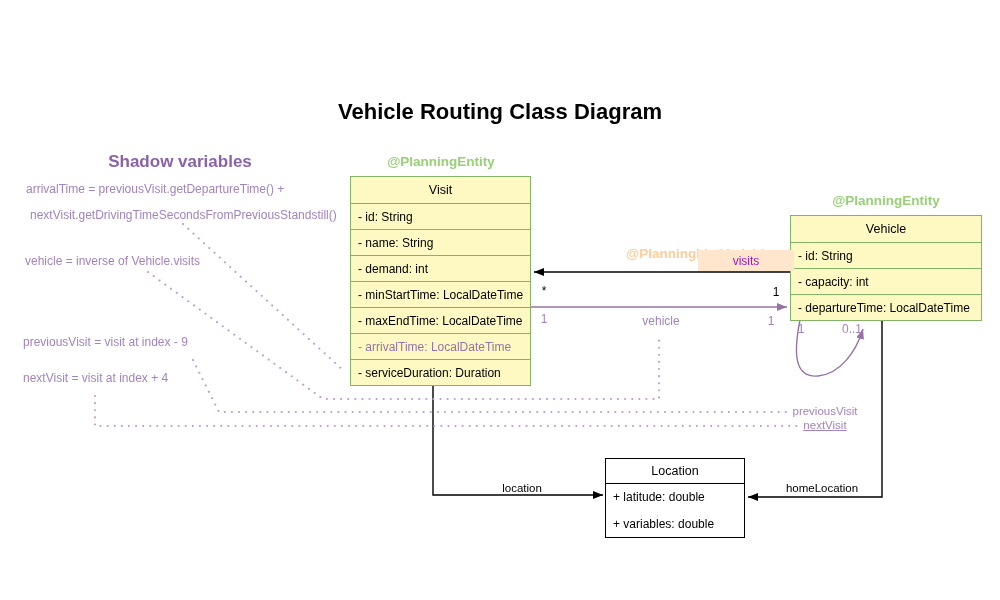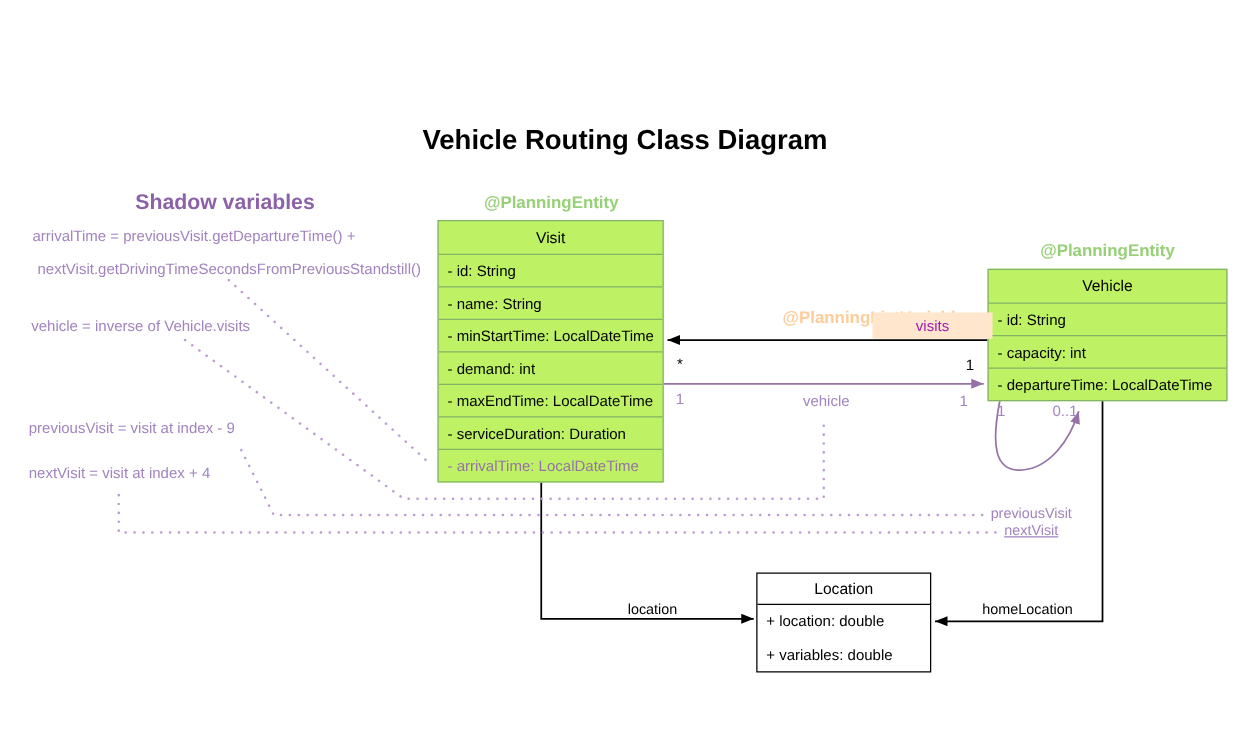--- a/index.html
+++ b/index.html
@@ -31,21 +31,21 @@
   
   .uml-class { position:absolute; }
   .uml-class .cls-header {
     display:flex; align-items:center; justify-content:center;
     font-size:12.5px;
   }
   .uml-class .cls-row {
     display:flex; align-items:center;
     font-size:12px; padding-left:7px; white-space:nowrap;
   }
-  .uml-green { background:#bef264; border:1px solid #82b366; }
+  .uml-green { background:#fef9c3; border:1px solid #82b366; }
   .uml-green .cls-header { height:26px; border-bottom:0; }
   .uml-green .cls-row { height:26px; border-top:1px solid #82b366; }
   .uml-plain { background:#ffffff; border:1px solid #000000; }
   .uml-plain .cls-header { height:24px; }
   .uml-plain .cls-row { height:27px; border-top:1px solid #000000; }
   .uml-plain .cls-row + .cls-row { border-top:0; }
   .shadow-attr { color:#9673a6; }
   
   .edge-label-black { font-size:11.5px; color:#000; white-space:nowrap; transform:translate(-50%,-50%); }
   .edge-label-purple { font-size:12px; color:#a283bf; white-space:nowrap; transform:translate(-50%,-50%); }
@@ -102,35 +102,35 @@
   <div class="abs shadow-line" style="left:23px; top:371px;">nextVisit = visit at index + 4</div>
 
   <div class="abs annotation-green" style="left:350px; top:154px; width:182px;">@PlanningEntity</div>
   <div class="abs annotation-green" style="left:790px; top:193px; width:192px;">@PlanningEntity</div>
   <div class="abs annotation-orange" style="left:599px; top:246px; width:200px;">@PlanningListVariable</div>
 
   <div class="uml-class uml-green" style="left:350px; top:176px; width:181px;">
       <div class="cls-header">Visit</div>
       <div class="cls-row">- id: String</div>
       <div class="cls-row">- name: String</div>
+      <div class="cls-row">- demand: int</div>
       <div class="cls-row">- minStartTime: LocalDateTime</div>
-      <div class="cls-row">- demand: int</div>
       <div class="cls-row">- maxEndTime: LocalDateTime</div>
+      <div class="cls-row shadow-attr">- arrivalTime: LocalDateTime</div>
       <div class="cls-row">- serviceDuration: Duration</div>
-      <div class="cls-row shadow-attr">- arrivalTime: LocalDateTime</div>
     </div>
   <div class="uml-class uml-green" style="left:790px; top:215px; width:192px;">
       <div class="cls-header">Vehicle</div>
       <div class="cls-row">- id: String</div>
       <div class="cls-row">- capacity: int</div>
       <div class="cls-row">- departureTime: LocalDateTime</div>
     </div>
   <div class="uml-class uml-plain" style="left:605px; top:458px; width:140px;">
       <div class="cls-header">Location</div>
-      <div class="cls-row">+ location: double</div>
+      <div class="cls-row">+ latitude: double</div>
       <div class="cls-row">+ variables: double</div>
     </div>
 
   <div class="abs" id="visits-label-box">visits</div>
 
   <div class="abs mult-black" style="left:544px; top:291px;">*</div>
   <div class="abs mult-black" style="left:776px; top:292px;">1</div>
 
   <div class="abs edge-label-purple" style="left:661px; top:321px;">vehicle</div>
   <div class="abs mult-purple" style="left:544px; top:319px;">1</div>

